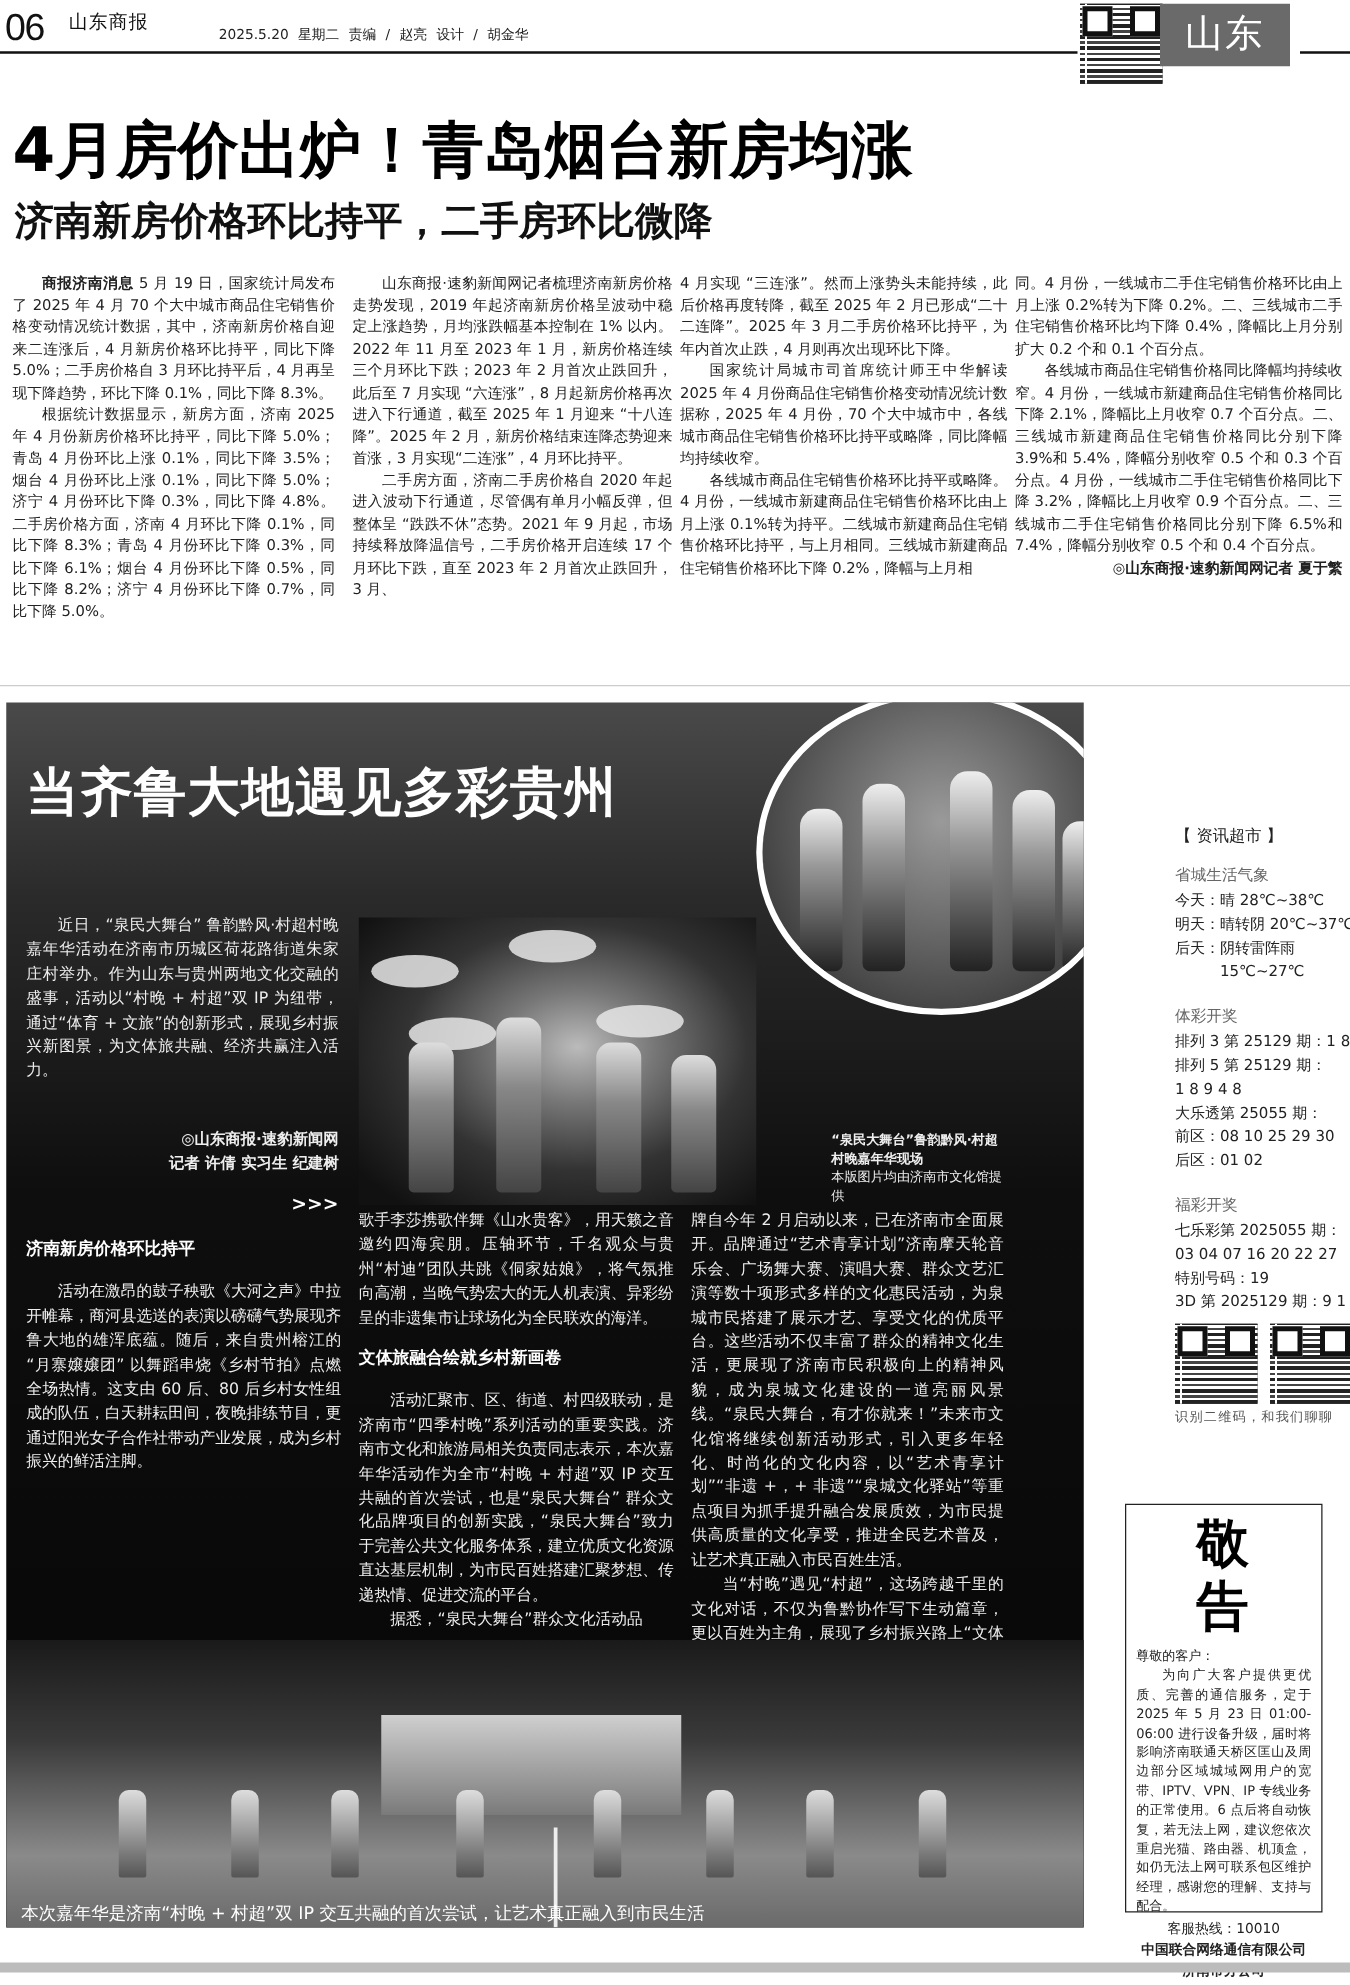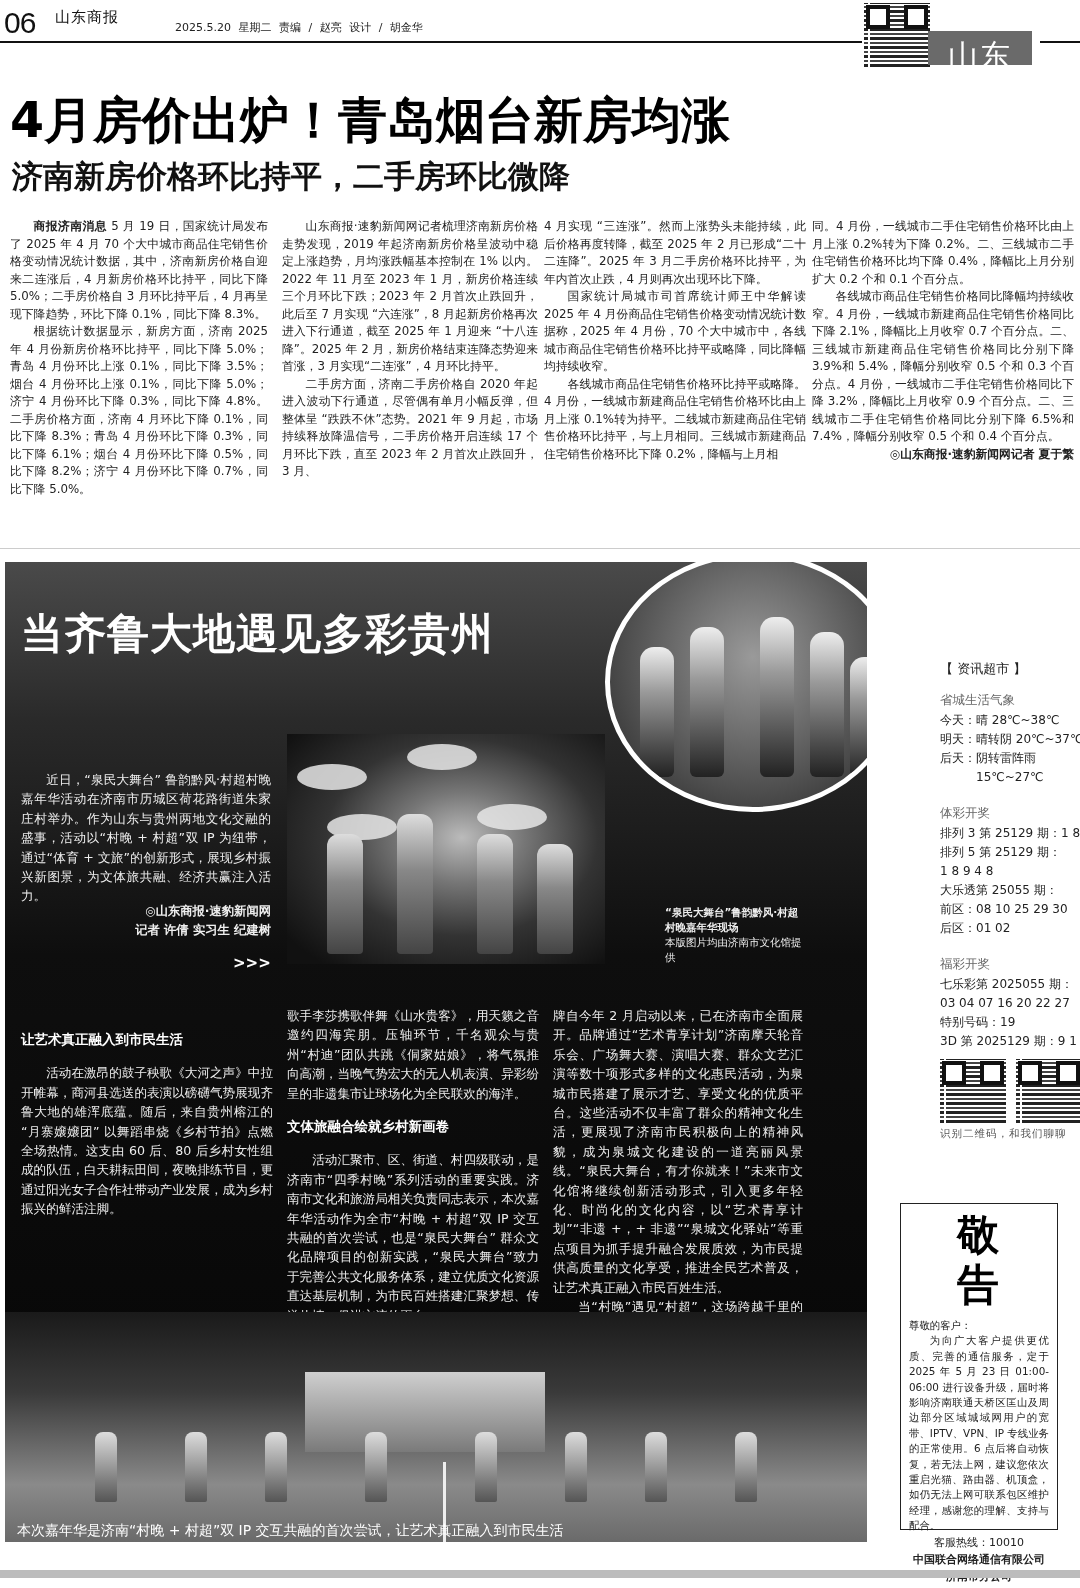--- a/index.html
+++ b/index.html
@@ -7,21 +7,21 @@
   body { font-family: "DejaVu Sans", sans-serif; color: #111; position: relative; }
 
   
   .masthead { position: absolute; left: 0; top: 0; width: 1080px; height: 58px; }
   .mast-page { position: absolute; left: 4px; top: 6px; font-family: "Liberation Sans", sans-serif; font-size: 30px; color: #111; letter-spacing: -1px; }
   .mast-paper { position: absolute; left: 55px; top: 8px; font-size: 15px; font-weight: normal; color: #111; letter-spacing: 1px; }
   .mast-meta { position: absolute; left: 175px; top: 20px; font-size: 11px; color: #222; word-spacing: 4px; }
   .mast-rule { position: absolute; left: 0; top: 41px; width: 862px; height: 2px; background: #111; }
   .mast-rule2 { position: absolute; left: 1040px; top: 41px; width: 40px; height: 2px; background: #111; }
   .mast-qr { position: absolute; left: 864px; top: 3px; width: 52px; height: 52px; }
-  .mast-section { position: absolute; left: 928px; top: 3px; width: 104px; height: 34px; background: #6a6a6a; color: #fff; font-family: "DejaVu Serif", serif; font-size: 30px; text-align: center; line-height: 50px; letter-spacing: 2px; margin-top: 28px; }
+  .mast-section { position: absolute; left: 928px; top: 3px; width: 104px; height: 50px; background: #6a6a6a; color: #fff; font-family: "DejaVu Serif", serif; font-size: 30px; text-align: center; line-height: 50px; letter-spacing: 2px; }
 
   
   .headline { position: absolute; left: 10px; top: 88px; font-size: 49px; font-weight: bold; letter-spacing: 0px; color: #000; white-space: nowrap; }
   .subhead { position: absolute; left: 12px; top: 156px; font-size: 31px; color: #111; white-space: nowrap; }
 
   
   .col { position: absolute; font-size: 11.8px; line-height: 17.5px; color: #222; text-align: justify; }
   .col p { text-indent: 2em; }
   .col p.noindent { text-indent: 0; }
   .col .lead { font-weight: bold; }
@@ -42,21 +42,21 @@
   .photo-main { left: 282px; top: 172px; width: 318px; height: 230px; background: radial-gradient(ellipse at 55% 45%, #bbb 0%, #777 25%, #333 55%, #111 90%); }
   .photo-main .dancer { position: absolute; bottom: 10px; width: 36px; height: 120px; background: linear-gradient(180deg, #ddd 0%, #888 40%, #444 100%); border-radius: 12px 12px 4px 4px; }
   .photo-main .fan { position: absolute; width: 70px; height: 26px; background: #e6e6e6; border-radius: 50%; opacity: 0.85; }
   .photo-circle { left: 600px; top: -10px; width: 296px; height: 260px; border-radius: 50%; border: 5px solid #fff; background: radial-gradient(ellipse at 50% 40%, #9a9a9a 0%, #6a6a6a 40%, #3a3a3a 80%); }
   .photo-circle .singer { position: absolute; bottom: 30px; width: 34px; height: 130px; background: linear-gradient(180deg, #eee 0%, #999 35%, #222 100%); border-radius: 14px 14px 6px 6px; }
   .photo-bottom { left: 0; top: 750px; width: 862px; height: 230px; background: linear-gradient(180deg, #1a1a1a 0%, #3a3a3a 35%, #8a8a8a 75%, #6a6a6a 100%); }
   .photo-bottom .stage { position: absolute; left: 300px; top: 60px; width: 240px; height: 80px; background: linear-gradient(180deg, #cfcfcf, #7a7a7a); }
   .photo-bottom .perf { position: absolute; top: 120px; width: 22px; height: 70px; background: linear-gradient(180deg, #ddd, #555); border-radius: 8px 8px 2px 2px; }
   .photo-bottom .lane { position: absolute; left: 438px; top: 150px; width: 3px; height: 80px; background: #eee; }
 
-  .f-text { position: absolute; font-size: 12.6px; line-height: 19.4px; color: #eee; text-align: justify; margin-top: 40px; }
+  .f-text { position: absolute; font-size: 12.6px; line-height: 19.4px; color: #eee; text-align: justify; }
   .f-text p { text-indent: 2em; }
   .f-intro { left: 16px; top: 168px; width: 250px; }
   .f-credit { position: absolute; left: 16px; top: 340px; width: 250px; text-align: right; font-size: 12.3px; line-height: 19px; color: #eee; font-weight: bold; }
   .f-more { position: absolute; left: 228px; top: 392px; font-size: 15px; color: #fff; font-weight: bold; }
   .f-h2 { font-size: 13.5px; font-weight: bold; color: #fff; text-indent: 0 !important; margin: 14px 0 14px 0; }
   .f-col1 { left: 16px; top: 428px; width: 252px; }
   .f-col1 .f-h2 { margin-top: 0; }
   .f-col2 { left: 282px; top: 404px; width: 252px; }
   .f-col3 { left: 548px; top: 404px; width: 250px; }
   .photo-caption { position: absolute; left: 660px; top: 318px; width: 140px; font-size: 10.5px; line-height: 15px; color: #eee; }
@@ -156,21 +156,21 @@
     <div>记者 许倩 实习生 纪建树</div>
   </div>
   <div class="f-more">&gt;&gt;&gt;</div>
 
   <div class="photo-caption">
     <div class="cap-b">“泉民大舞台”鲁韵黔风·村超村晚嘉年华现场</div>
     <div>本版图片均由济南市文化馆提供</div>
   </div>
 
   <div class="f-text f-col1">
-    <p class="f-h2">让艺术真正融入到市民生活</p>
+    <p class="f-h2">济南新房价格环比持平</p>
     <p>活动在激昂的鼓子秧歌《大河之声》中拉开帷幕，商河县选送的表演以磅礴气势展现齐鲁大地的雄浑底蕴。随后，来自贵州榕江的 “月寨嬢嬢团” 以舞蹈串烧《乡村节拍》点燃全场热情。这支由 60 后、80 后乡村女性组成的队伍，白天耕耘田间，夜晚排练节目，更通过阳光女子合作社带动产业发展，成为乡村振兴的鲜活注脚。</p>
   </div>
   <div class="f-text f-col2">
     <p style="text-indent:0">歌手李莎携歌伴舞《山水贵客》，用天籁之音邀约四海宾朋。压轴环节，千名观众与贵州“村迪”团队共跳《侗家姑娘》，将气氛推向高潮，当晚气势宏大的无人机表演、异彩纷呈的非遗集市让球场化为全民联欢的海洋。</p>
     <p class="f-h2">文体旅融合绘就乡村新画卷</p>
     <p>活动汇聚市、区、街道、村四级联动，是济南市“四季村晚”系列活动的重要实践。济南市文化和旅游局相关负责同志表示，本次嘉年华活动作为全市“村晚 + 村超”双 IP 交互共融的首次尝试，也是“泉民大舞台” 群众文化品牌项目的创新实践，“泉民大舞台”致力于完善公共文化服务体系，建立优质文化资源直达基层机制，为市民百姓搭建汇聚梦想、传递热情、促进交流的平台。</p>
     <p>据悉，“泉民大舞台”群众文化活动品</p>
   </div>
   <div class="f-text f-col3">
     <p style="text-indent:0">牌自今年 2 月启动以来，已在济南市全面展开。品牌通过“艺术青享计划”济南摩天轮音乐会、广场舞大赛、演唱大赛、群众文艺汇演等数十项形式多样的文化惠民活动，为泉城市民搭建了展示才艺、享受文化的优质平台。这些活动不仅丰富了群众的精神文化生活，更展现了济南市民积极向上的精神风貌，成为泉城文化建设的一道亮丽风景线。“泉民大舞台，有才你就来！”未来市文化馆将继续创新活动形式，引入更多年轻化、时尚化的文化内容，以“艺术青享计划”“非遗 +，+ 非遗”“泉城文化驿站”等重点项目为抓手提升融合发展质效，为市民提供高质量的文化享受，推进全民艺术普及，让艺术真正融入市民百姓生活。</p>

